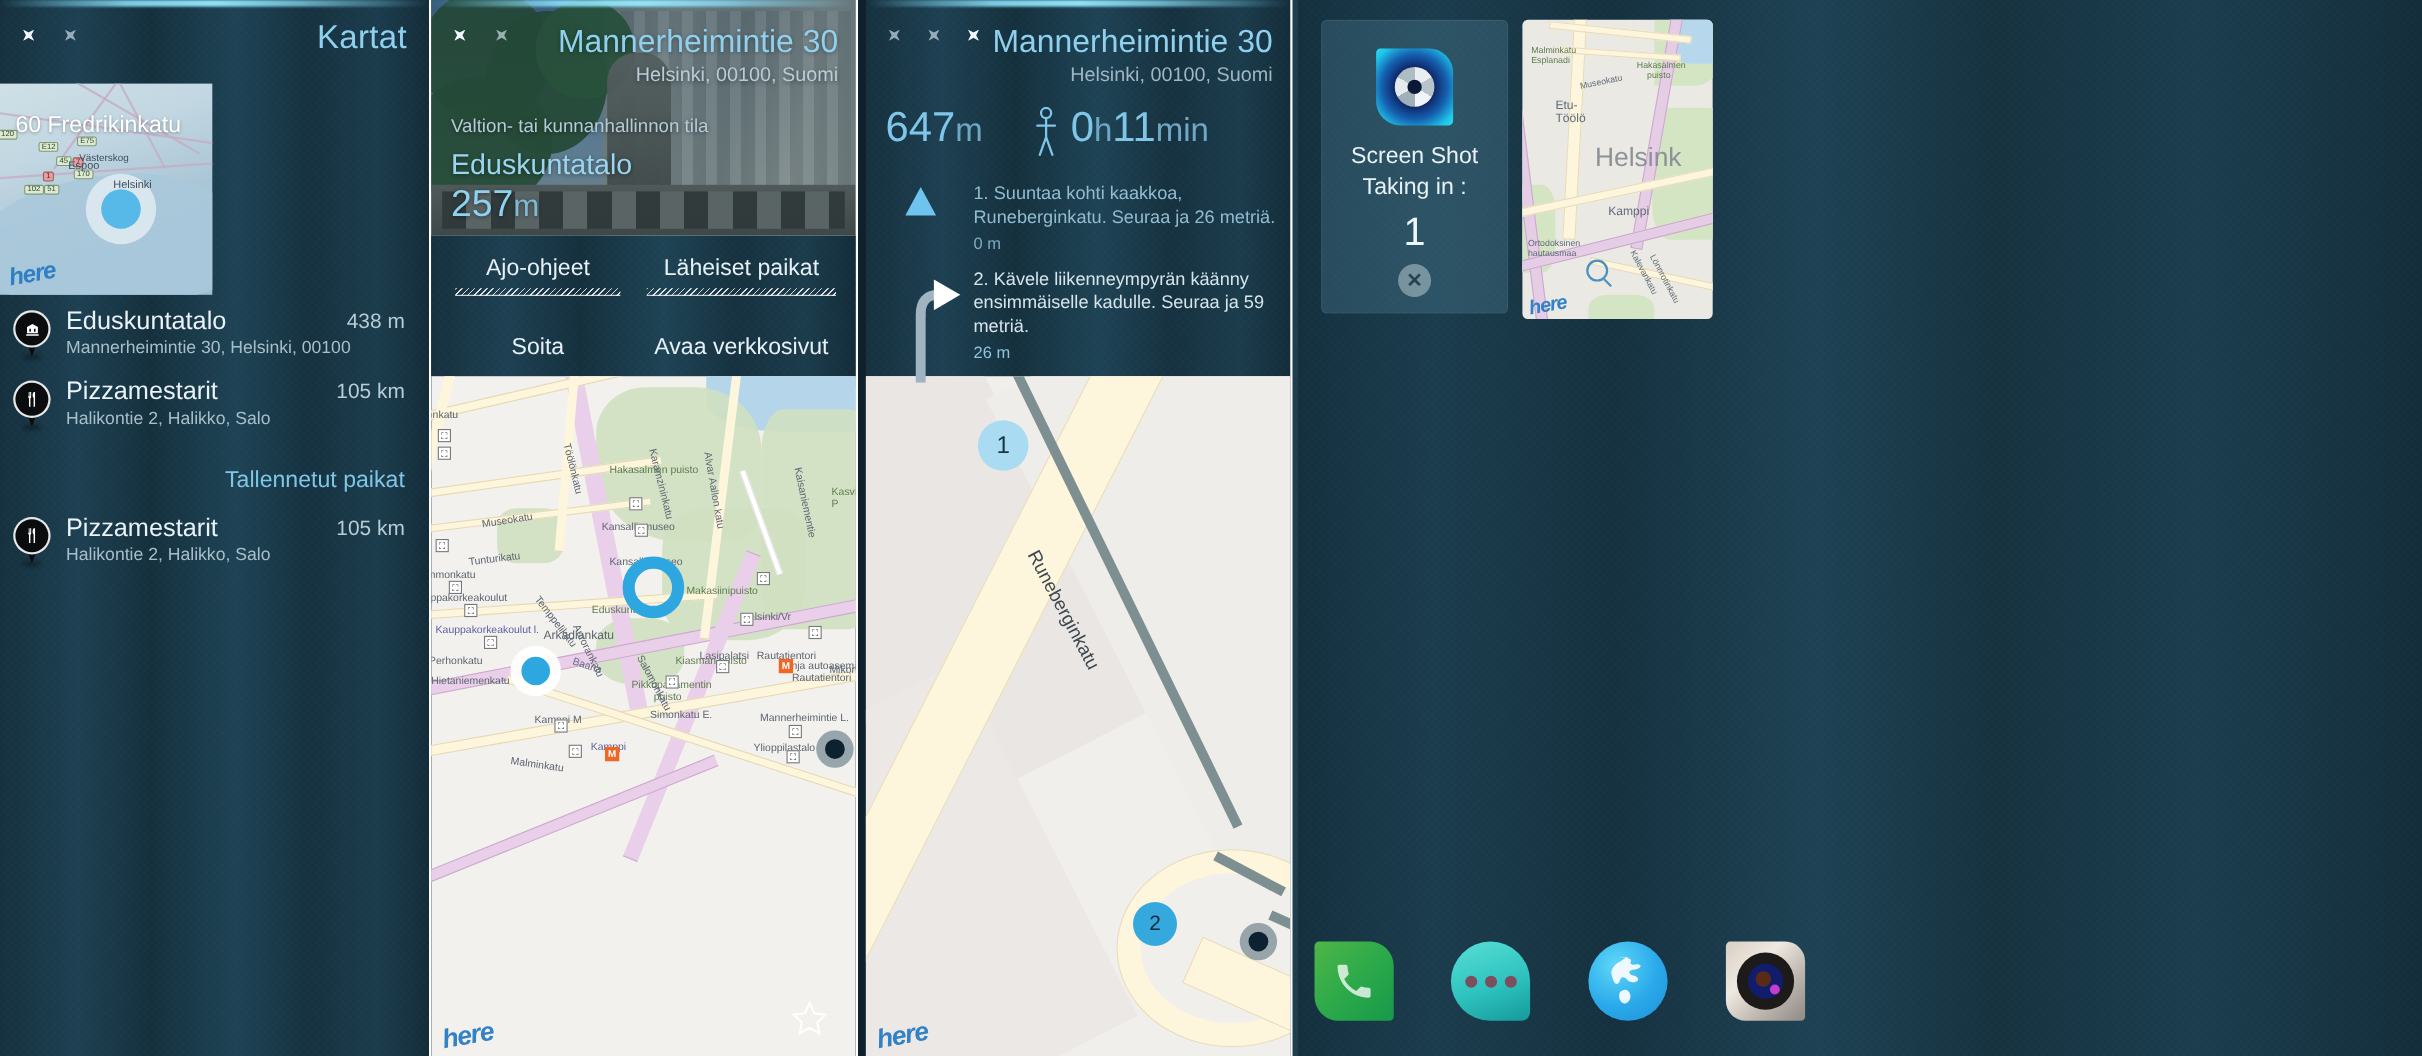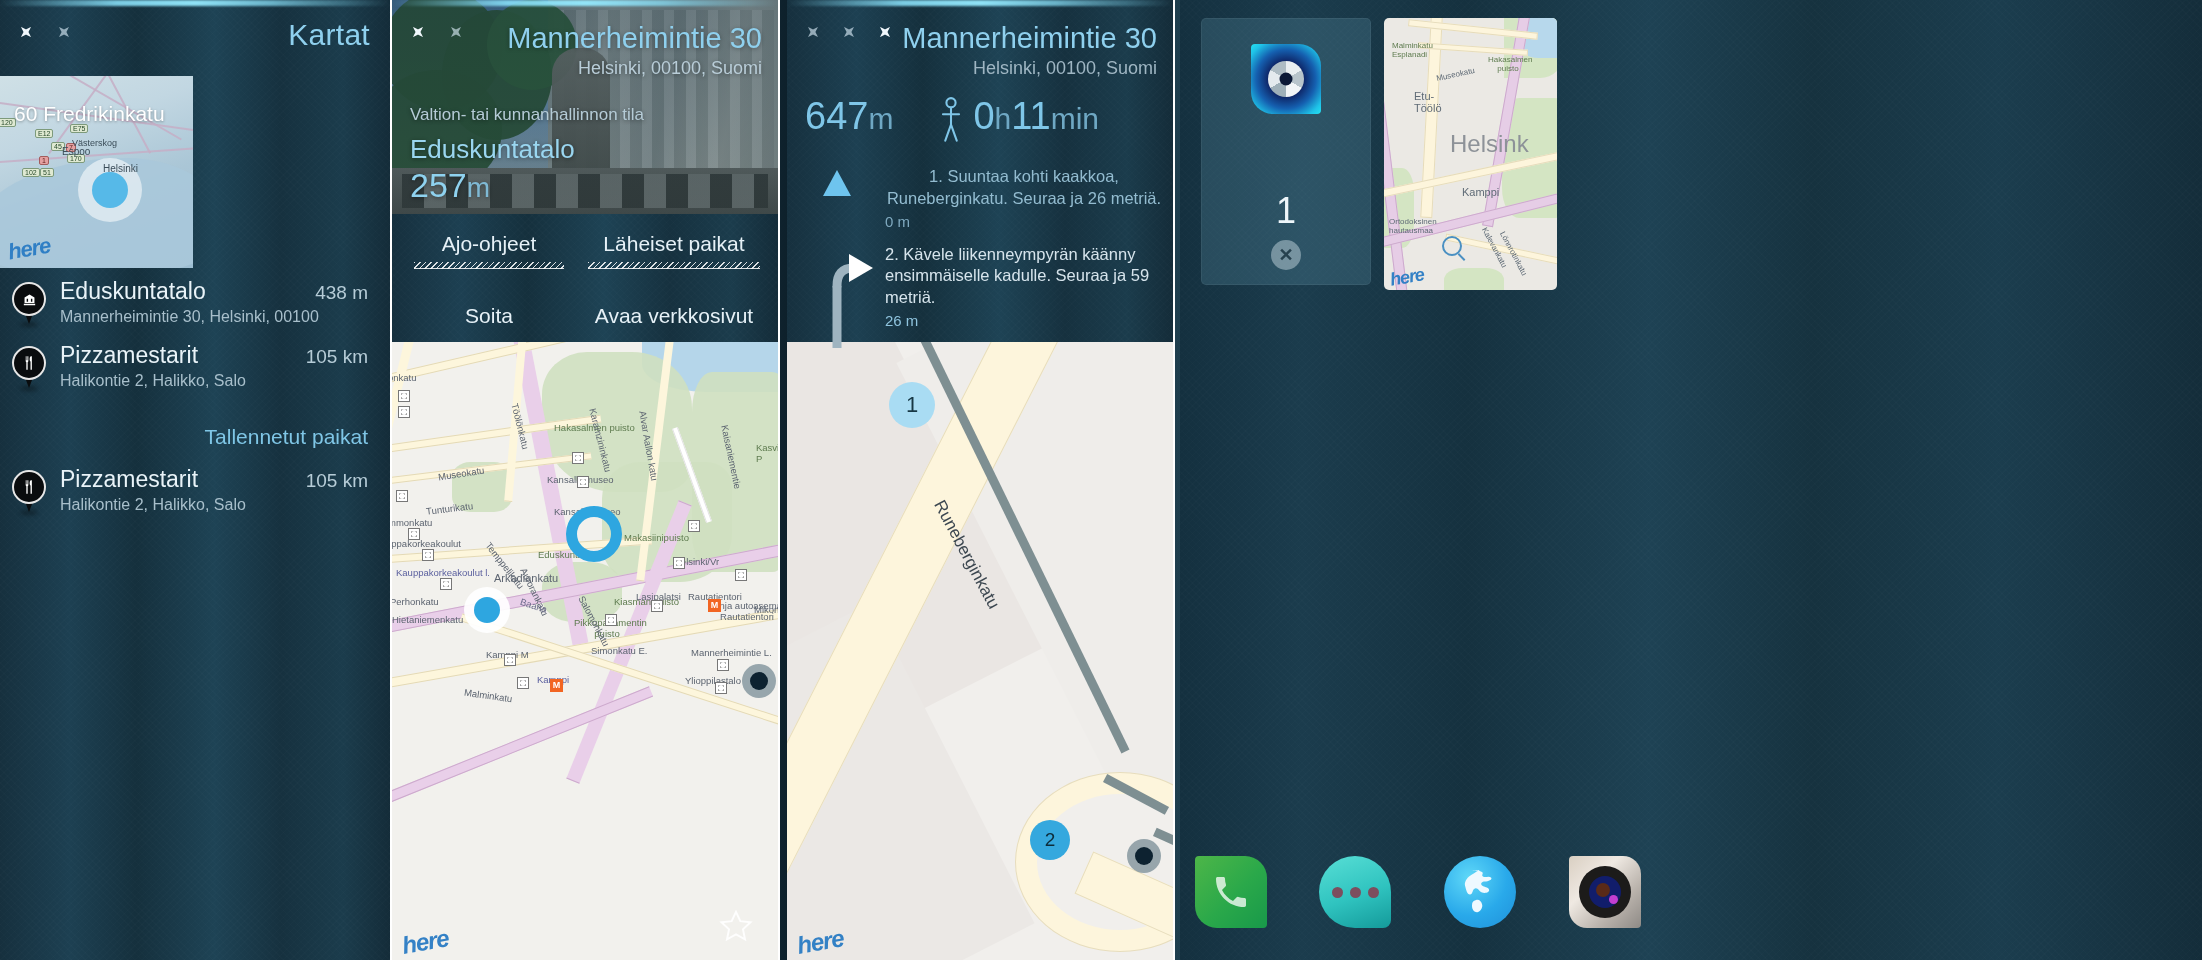--- a/index.html
+++ b/index.html
@@ -161,21 +161,21 @@
   .nav-dist .unit{ font-size:30px; color:#6fa8c4; }
   .nav-time{ position:absolute; right:16px; top:0; font-size:38px; color:#7fc6e8; font-weight:300; }
   .nav-time .unit{ font-size:30px; color:#6fa8c4; }
   .walker{ position:absolute; left:50%; transform:translateX(-50%); top:2px; width:30px; height:46px; }
 
   .route-track{ position:absolute; left:30px; top:168px; width:56px; height:180px; z-index:6; }
   .steps{ position:absolute; left:98px; top:166px; width:278px; z-index:6; }
   .step{ margin-bottom:14px; }
   .step .txt{ font-size:16.5px; line-height:1.32; font-weight:300; }
   .step .dist{ font-size:15px; font-weight:300; margin-top:3px; }
-  .step.cur .txt{ color:#93bcd0;text-align:center; }
+  .step.cur .txt{ color:#93bcd0; }
   .step.cur .dist{ color:#7fa9bf; }
   .step.next .txt{ color:#d6e4ec; }
   .step.next .dist{ color:#8fc4de; }
 
   .routemap{ position:absolute; left:0; top:342px; width:386px; height:618px; overflow:hidden;
     background:#f1efec; }
   .rm-block{ position:absolute; background:#eae6e3; }
   .rm-street{ position:absolute; background:#fdf5dc; border:1px solid #e7ddbd; }
   .rm-line{ position:absolute; background:#7e8f92; }
   .rm-marker{ position:absolute; width:46px; height:46px; border-radius:50%; display:flex;
@@ -578,20 +578,24 @@
   <div class="divider" style="left:1173px;"></div>
 
   <div class="panel p4">
     <div class="p4body"></div>
     <div class="texture"></div>
 
     <div class="cover shot">
       <div class="shot-icon">
         <div class="iris"></div>
       </div>
+      <div class="shot-title">
+        <span>Screen Shot</span><br>
+        <span>Taking in :</span>
+      </div>
       <div class="shot-count">1</div>
       <div class="shot-close">✕</div>
     </div>
 
     <div class="cover mapcover">
       <div class="mc-green" style="left:120px;top:0px;width:60px;height:60px;border-radius:0 0 40% 0;"></div>
       <div class="mc-green" style="left:118px;top:80px;width:70px;height:120px;border-radius:25%;"></div>
       <div class="mc-green" style="left:-10px;top:150px;width:40px;height:80px;border-radius:30%;"></div>
       <div class="mc-green" style="left:60px;top:250px;width:60px;height:40px;border-radius:30%;"></div>
       <div class="mc-water" style="left:134px;top:-6px;width:70px;height:46px;border-radius:0 0 45% 30%;"></div>

